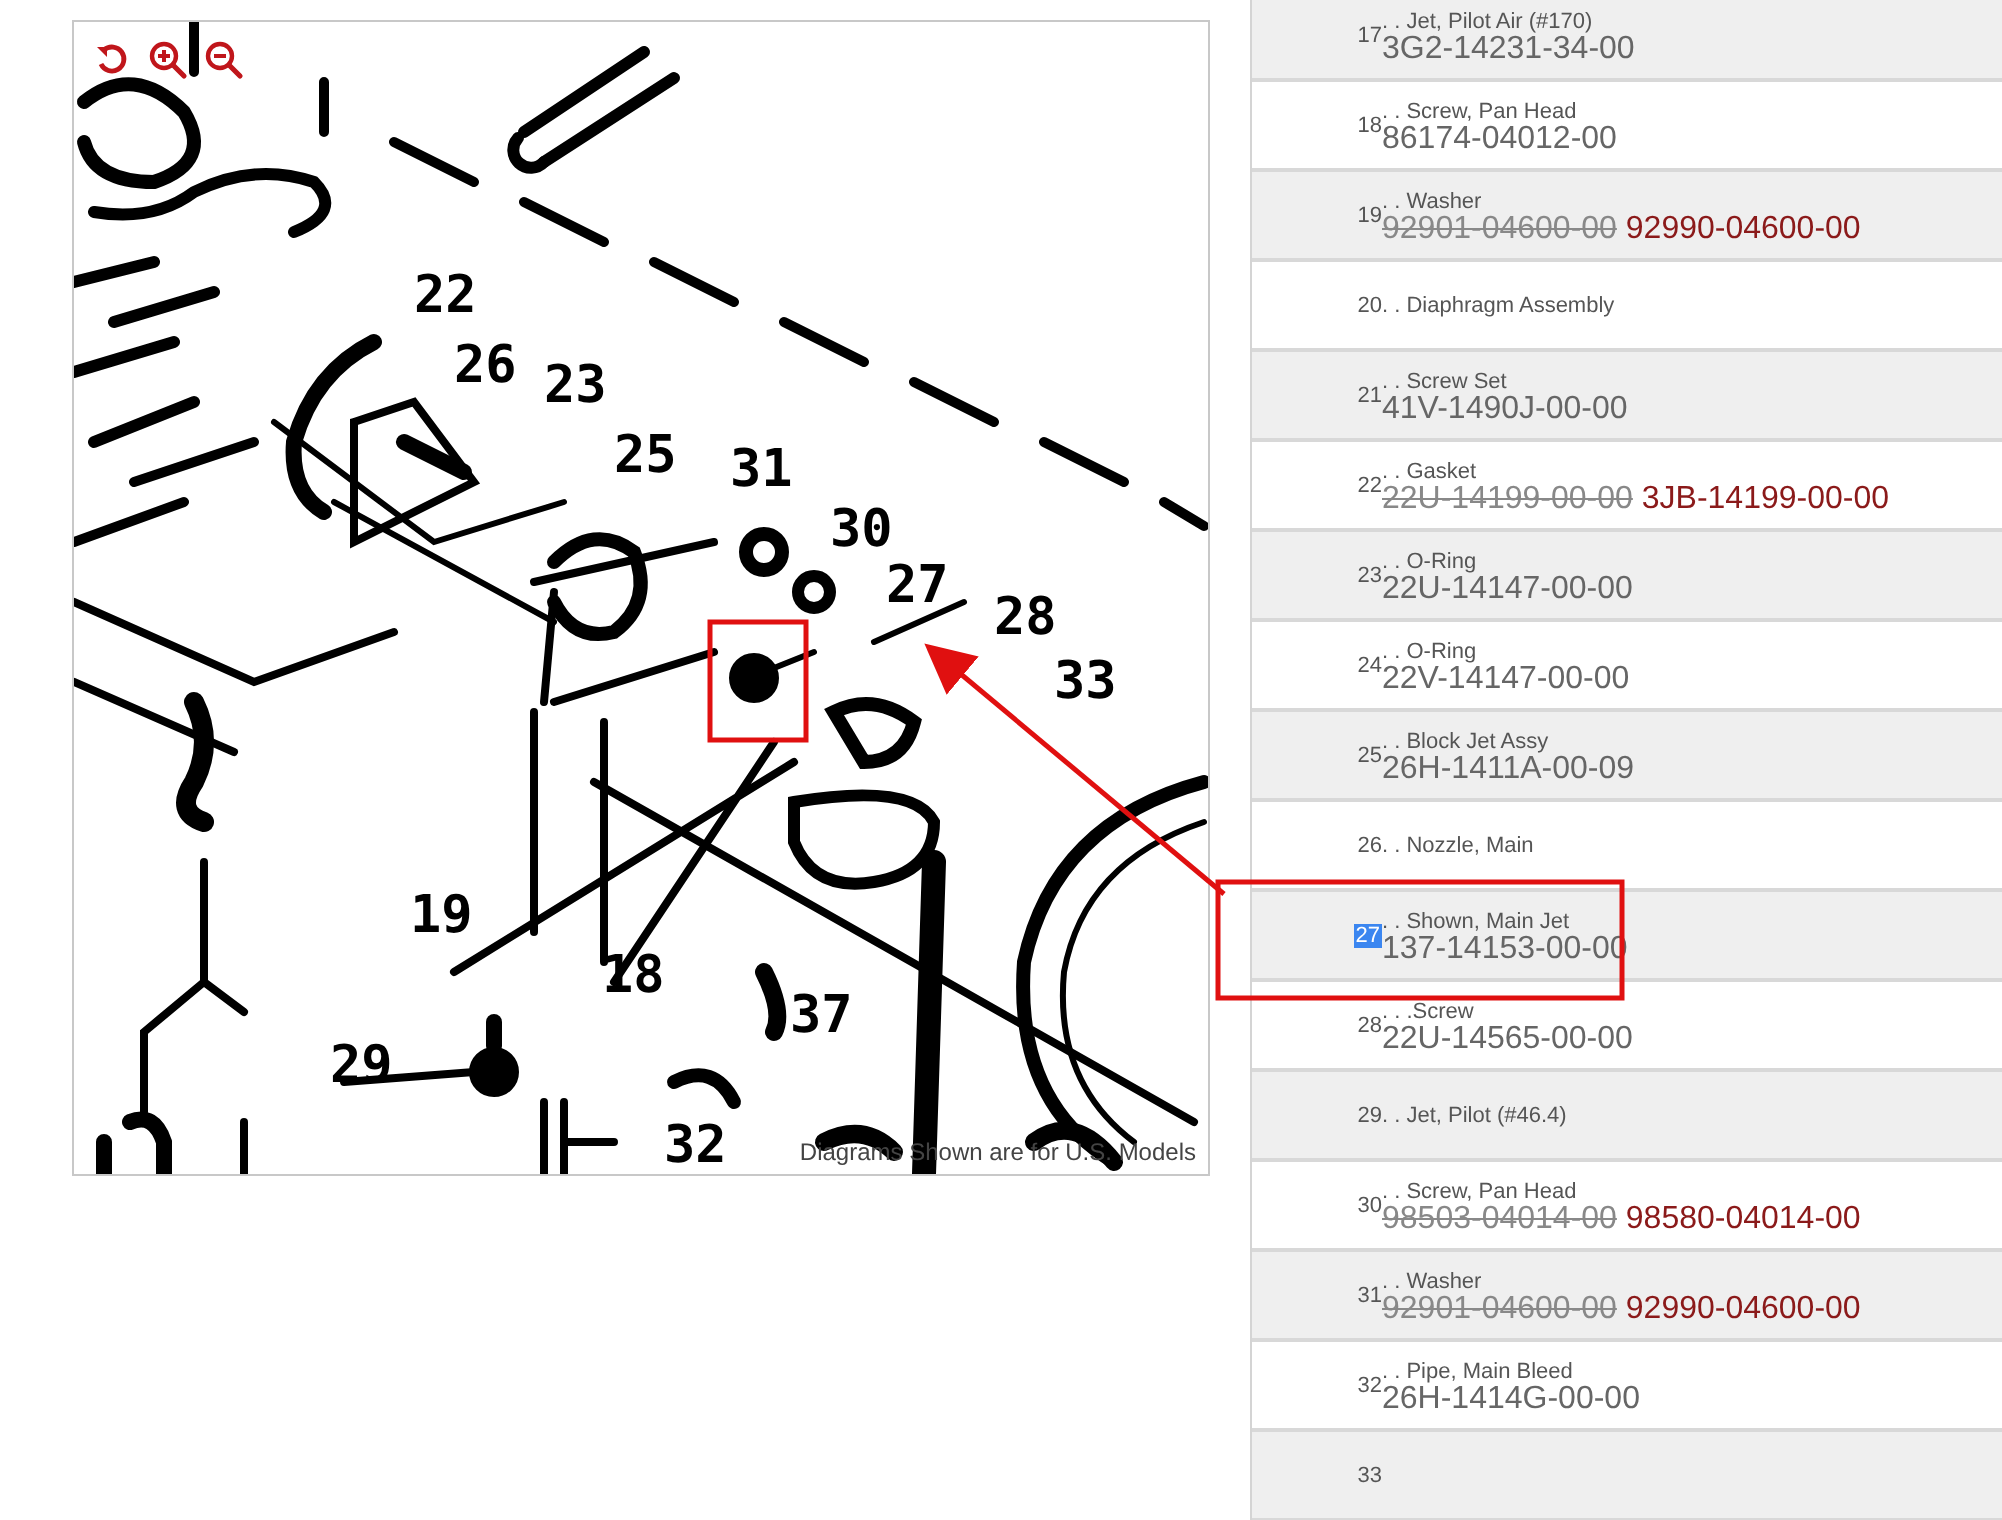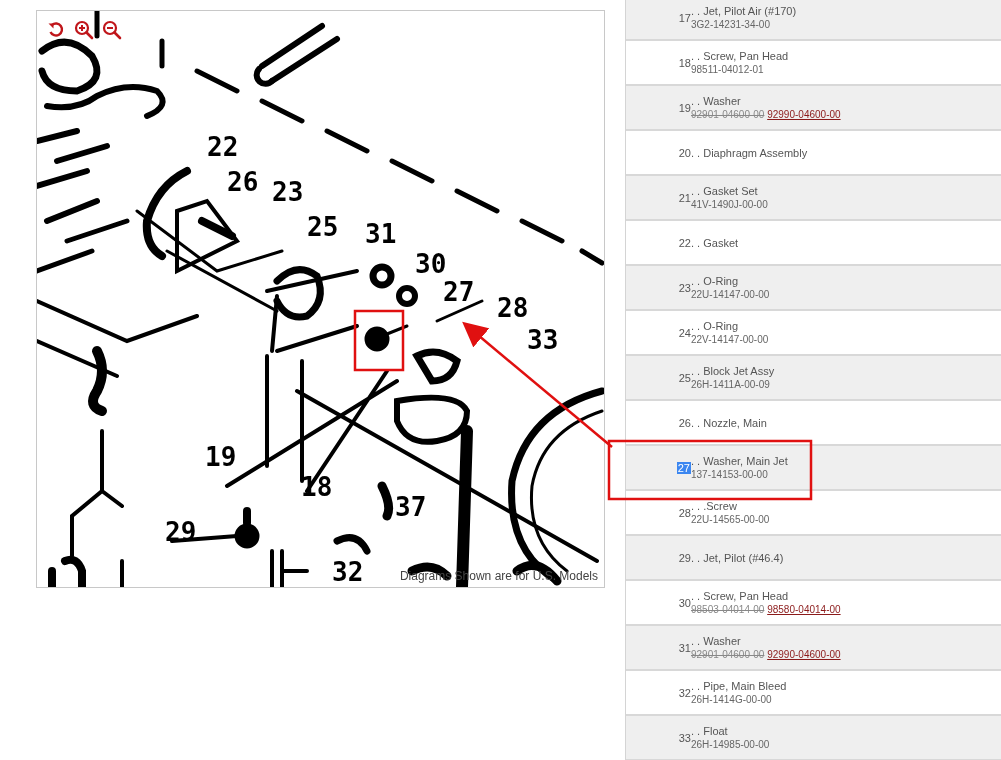--- a/index.html
+++ b/index.html
@@ -27,23 +27,23 @@
   .row {
     display: flex; align-items: center; height: 45px;
     border-bottom: 2px solid #d8d8d8;
   }
   .row.odd { background: #efefef; }
   .row.even { background: #ffffff; }
   .ref { width: 65px; text-align: right; font-size: 11px; color: #555; }
   .ref .sel { background: #3b86f0; color: #fff; padding: 0 1px; }
   .info { flex: 1; padding-top: 1px; }
   .desc { font-size: 11px; color: #555; line-height: 14px; }
-  .pn { font-size: 10px; color: #666; line-height: 14px; }
+  .pn { font-size: 16px; color: #666; line-height: 14px; }
   .pn .old { text-decoration: line-through; color: #888; }
-  .pn .new { color: #8b1a1a; text-decoration: underline; }
+  .pn .new { color: #8b1a1a; }
 
   
   .overlay { position: absolute; left: 0; top: 0; width: 1001px; height: 760px; pointer-events: none; z-index: 10; }
 </style>
 </head>
 <body>
 
 <div class="diagram-panel">
   <svg class="diagram-svg" viewBox="0 0 567 576">
     <g fill="none" stroke="#000" stroke-width="5" stroke-linecap="round">
@@ -149,47 +149,48 @@
       <div class="ref"><span>17</span></div>
       <div class="info">
         <div class="desc">. . Jet, Pilot Air (#170)</div>
         <div class="pn"><span>3G2-14231-34-00</span></div>
       </div>
     </div>
     <div class="row even">
       <div class="ref"><span>18</span></div>
       <div class="info">
         <div class="desc">. . Screw, Pan Head</div>
-        <div class="pn"><span>98511-04012-01</span></div>
+        <div class="pn"><span>86174-04012-00</span></div>
       </div>
     </div>
     <div class="row odd">
       <div class="ref"><span>19</span></div>
       <div class="info">
         <div class="desc">. . Washer</div>
         <div class="pn"><span class="old">92901-04600-00</span> <span class="new">92990-04600-00</span></div>
       </div>
     </div>
     <div class="row even">
       <div class="ref"><span>20</span></div>
       <div class="info">
         <div class="desc">. . Diaphragm Assembly</div>
       </div>
     </div>
     <div class="row odd">
       <div class="ref"><span>21</span></div>
       <div class="info">
-        <div class="desc">. . Gasket Set</div>
+        <div class="desc">. . Screw Set</div>
         <div class="pn"><span>41V-1490J-00-00</span></div>
       </div>
     </div>
     <div class="row even">
       <div class="ref"><span>22</span></div>
       <div class="info">
         <div class="desc">. . Gasket</div>
+        <div class="pn"><span class="old">22U-14199-00-00</span> <span class="new">3JB-14199-00-00</span></div>
       </div>
     </div>
     <div class="row odd">
       <div class="ref"><span>23</span></div>
       <div class="info">
         <div class="desc">. . O-Ring</div>
         <div class="pn"><span>22U-14147-00-00</span></div>
       </div>
     </div>
     <div class="row even">
@@ -208,21 +209,21 @@
     </div>
     <div class="row even">
       <div class="ref"><span>26</span></div>
       <div class="info">
         <div class="desc">. . Nozzle, Main</div>
       </div>
     </div>
     <div class="row odd">
       <div class="ref"><span class="sel">27</span></div>
       <div class="info">
-        <div class="desc">. . Washer, Main Jet</div>
+        <div class="desc">. . Shown, Main Jet</div>
         <div class="pn"><span>137-14153-00-00</span></div>
       </div>
     </div>
     <div class="row even">
       <div class="ref"><span>28</span></div>
       <div class="info">
         <div class="desc">. . .Screw</div>
         <div class="pn"><span>22U-14565-00-00</span></div>
       </div>
     </div>
@@ -248,24 +249,20 @@
     </div>
     <div class="row even">
       <div class="ref"><span>32</span></div>
       <div class="info">
         <div class="desc">. . Pipe, Main Bleed</div>
         <div class="pn"><span>26H-1414G-00-00</span></div>
       </div>
     </div>
     <div class="row odd">
       <div class="ref"><span>33</span></div>
-      <div class="info">
-        <div class="desc">. . Float</div>
-        <div class="pn"><span>26H-14985-00-00</span></div>
-      </div>
     </div>
   </div>
 
 <svg class="overlay" viewBox="0 0 1001 760">
   <defs>
     <marker id="arrowhead" markerWidth="10" markerHeight="10" refX="8" refY="5" orient="auto">
       <path d="M0 0 L10 5 L0 10 Z" fill="#e01010"></path>
     </marker>
   </defs>
   <rect x="609" y="441" width="202" height="58" fill="none" stroke="#e01010" stroke-width="2.5"></rect>

